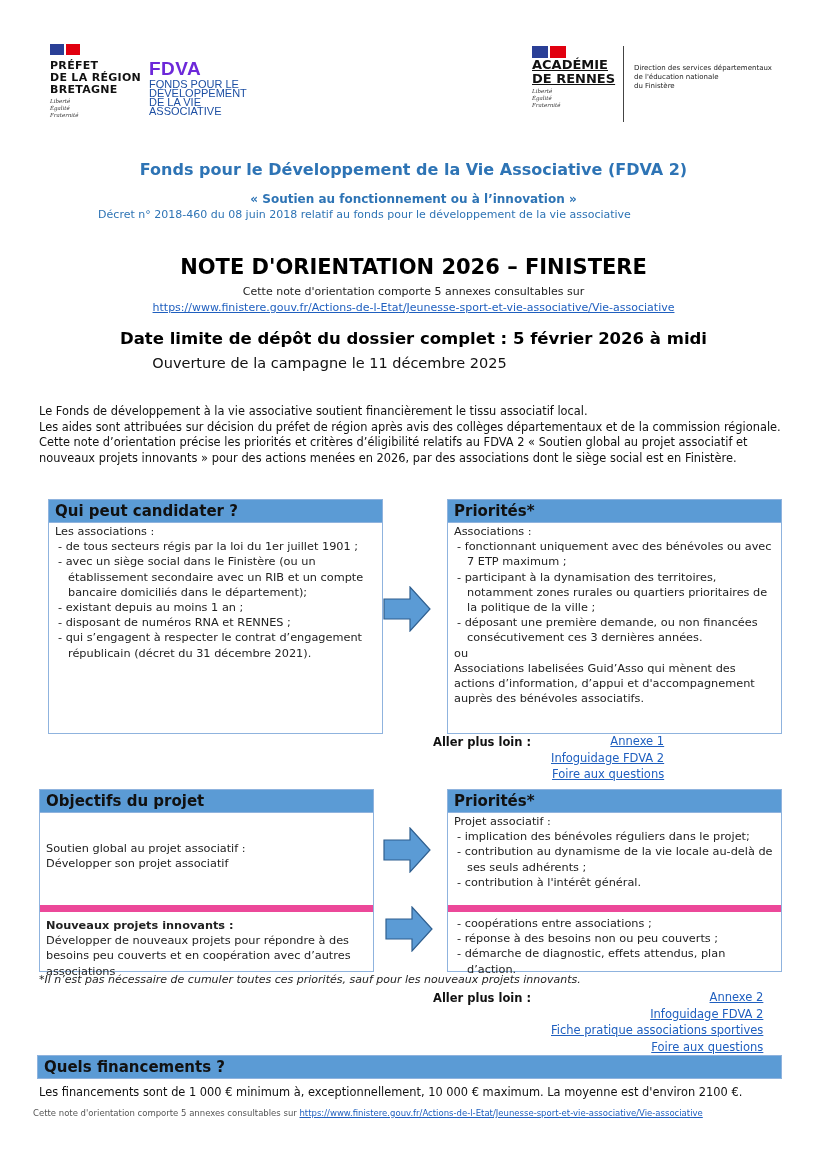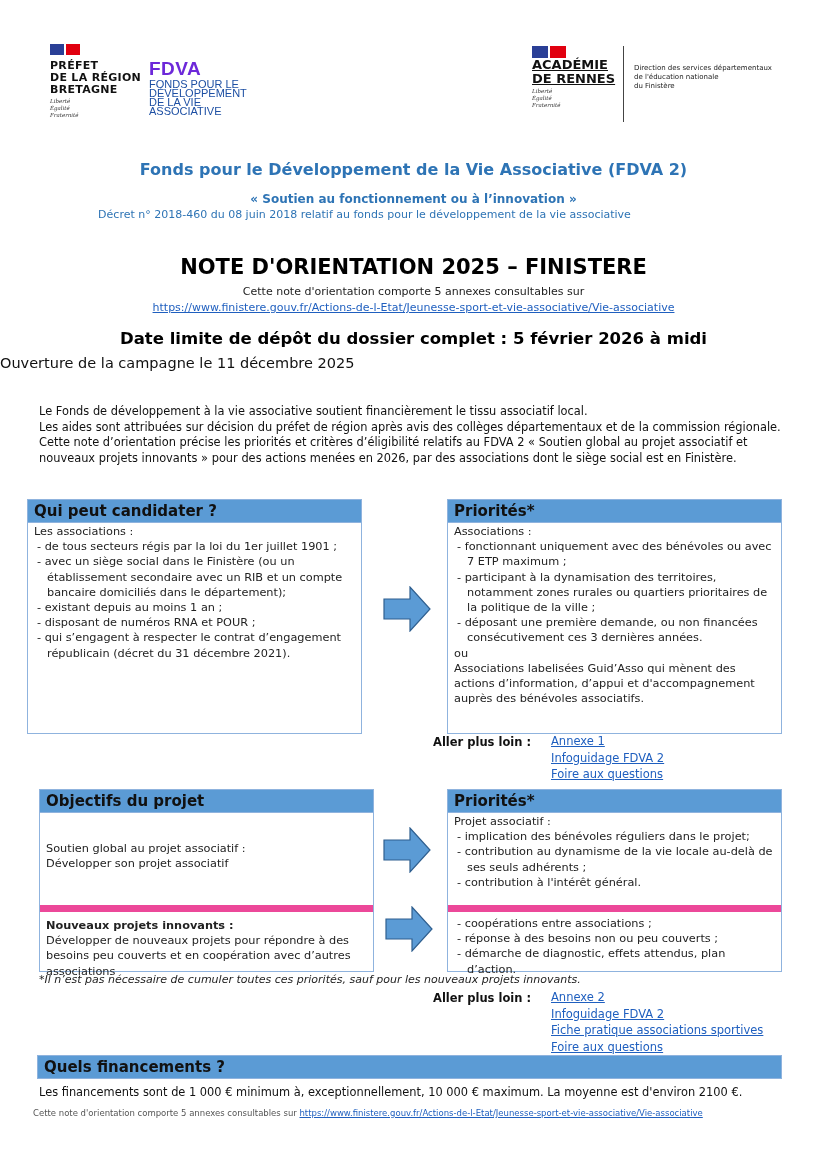--- a/index.html
+++ b/index.html
@@ -19,36 +19,36 @@
   .acad { font-weight: bold; font-size: 13px; line-height: 14px; color: #111; }
   .dsden { font-size: 7px; line-height: 9px; color: #222; }
   .vsep { width: 1px; height: 76px; background: #444; }
 
   
   .t1 { left: 0; width: 827px; text-align: center; font-family: "DejaVu Sans", sans-serif; font-weight: bold; color: #2e74b5; }
   .t-decret { left: 0; width: 729px; text-align: center; font-size: 11px; color: #2e74b5; }
   .main-title { left: 0; width: 827px; text-align: center; font-weight: bold; font-size: 21px; color: #000; }
   .center-txt { left: 0; width: 827px; text-align: center; font-size: 11px; color: #222; }
   .deadline { left: 0; width: 827px; text-align: center; font-weight: bold; font-size: 16.5px; color: #000; }
-  .opening { left: 0; width: 659px; text-align: left; font-size: 14.5px; color: #111; }
+  .opening { left: 0; width: 659px; text-align: center; font-size: 14.5px; color: #111; }
 
   .intro { left: 39px; width: 745px; font-size: 11.4px; line-height: 15.5px; color: #111; }
 
   
   .box { border: 1px solid #8fb3de; background: #fff; }
   .box-head { background: #5b9bd5; color: #111; font-weight: bold; font-size: 15px; padding: 1px 6px; height: 20px; line-height: 20px; border-bottom: 1px solid #8fb3de; }
   .box-body { font-size: 11.3px; line-height: 15.2px; padding: 1px 6px; color: #222; }
   .ul { list-style: none; margin: 0; padding: 0; }
   .ul li { padding-left: 13px; text-indent: -10px; }
   .ul li::before { content: "- "; }
   .sect-divider { border-top: 7px solid #ec4899; }
 
   .arrow { width: 48px; height: 46px; }
   .more-label { font-weight: bold; font-size: 11.5px; color: #111; }
-  .links { font-size: 11.5px; line-height: 16.5px; }
+  .links { font-size: 11.5px; line-height: 16.5px; text-align: right; }
   .foot-note { font-style: italic; font-size: 11px; color: #222; }
   .fin-text { font-size: 11.4px; color: #111; }
   .footer { font-size: 8.5px; color: #555; }
   .footer a { color: #1f5fbf; }
 </style>
 </head>
 <body>
 
 <div class="abs" style="left:50px;top:44px;">
   <div class="flag">
@@ -98,44 +98,44 @@
 <div class="abs dsden" style="left:634px;top:64px;">
   <div>Direction des services départementaux</div>
   <div>de l'éducation nationale</div>
   <div>du Finistère</div>
 </div>
 
 <div class="abs t1" style="top:160px;font-size:16px;">Fonds pour le Développement de la Vie Associative (FDVA 2)</div>
 <div class="abs t1" style="top:192px;font-size:12px;">« Soutien au fonctionnement ou à l’innovation »</div>
 <div class="abs t-decret" style="top:208px;">Décret n° 2018-460 du 08 juin 2018 relatif au fonds pour le développement de la vie associative</div>
 
-<div class="abs main-title" style="top:255px;">NOTE D'ORIENTATION 2025 – FINISTERE</div>
+<div class="abs main-title" style="top:255px;">NOTE D'ORIENTATION 2026 – FINISTERE</div>
 <div class="abs center-txt" style="top:285px;">Cette note d'orientation comporte 5 annexes consultables sur</div>
 <div class="abs center-txt" style="top:301px;">
   <a href="#">https://www.finistere.gouv.fr/Actions-de-l-Etat/Jeunesse-sport-et-vie-associative/Vie-associative</a>
 </div>
 
 <div class="abs deadline" style="top:329px;">Date limite de dépôt du dossier complet : 5 février 2026 à midi</div>
 <div class="abs opening" style="top:355px;">Ouverture de la campagne le 11 décembre 2025</div>
 
 <div class="abs intro" style="top:404px;">
   <div>Le Fonds de développement à la vie associative soutient financièrement le tissu associatif local.</div>
   <div>Les aides sont attribuées sur décision du préfet de région après avis des collèges départementaux et de la commission régionale.</div>
   <div>Cette note d’orientation précise les priorités et critères d’éligibilité relatifs au FDVA 2 « Soutien global au projet associatif et nouveaux projets innovants » pour des actions menées en 2026, par des associations dont le siège social est en Finistère.</div>
 </div>
 
-<div class="abs box" style="left:27px;top:499px;width:333px;height:233px;">
+<div class="abs box" style="left:48px;top:499px;width:333px;height:233px;">
   <div class="box-head">Qui peut candidater ?</div>
   <div class="box-body">
     <div>Les associations :</div>
     <ul class="ul">
       <li>de tous secteurs régis par la loi du 1er juillet 1901 ;</li>
       <li>avec un siège social dans le Finistère (ou un établissement secondaire avec un RIB et un compte bancaire domiciliés dans le département);</li>
       <li>existant depuis au moins 1 an ;</li>
-      <li>disposant de numéros RNA et POUR ;</li>
+      <li>disposant de numéros RNA et RENNES ;</li>
       <li>qui s’engagent à respecter le contrat d’engagement républicain (décret du 31 décembre 2021).</li>
     </ul>
   </div>
 </div>
 
 <svg class="abs arrow" style="left:383px;top:586px;" viewBox="0 0 48 46">
   <polygon points="1,13 27,13 27,1 47,23 27,45 27,33 1,33" fill="#5b9bd5" stroke="#2f5f8f" stroke-width="1.2"></polygon>
 </svg>
 
 <div class="abs box" style="left:447px;top:499px;width:333px;height:233px;">

